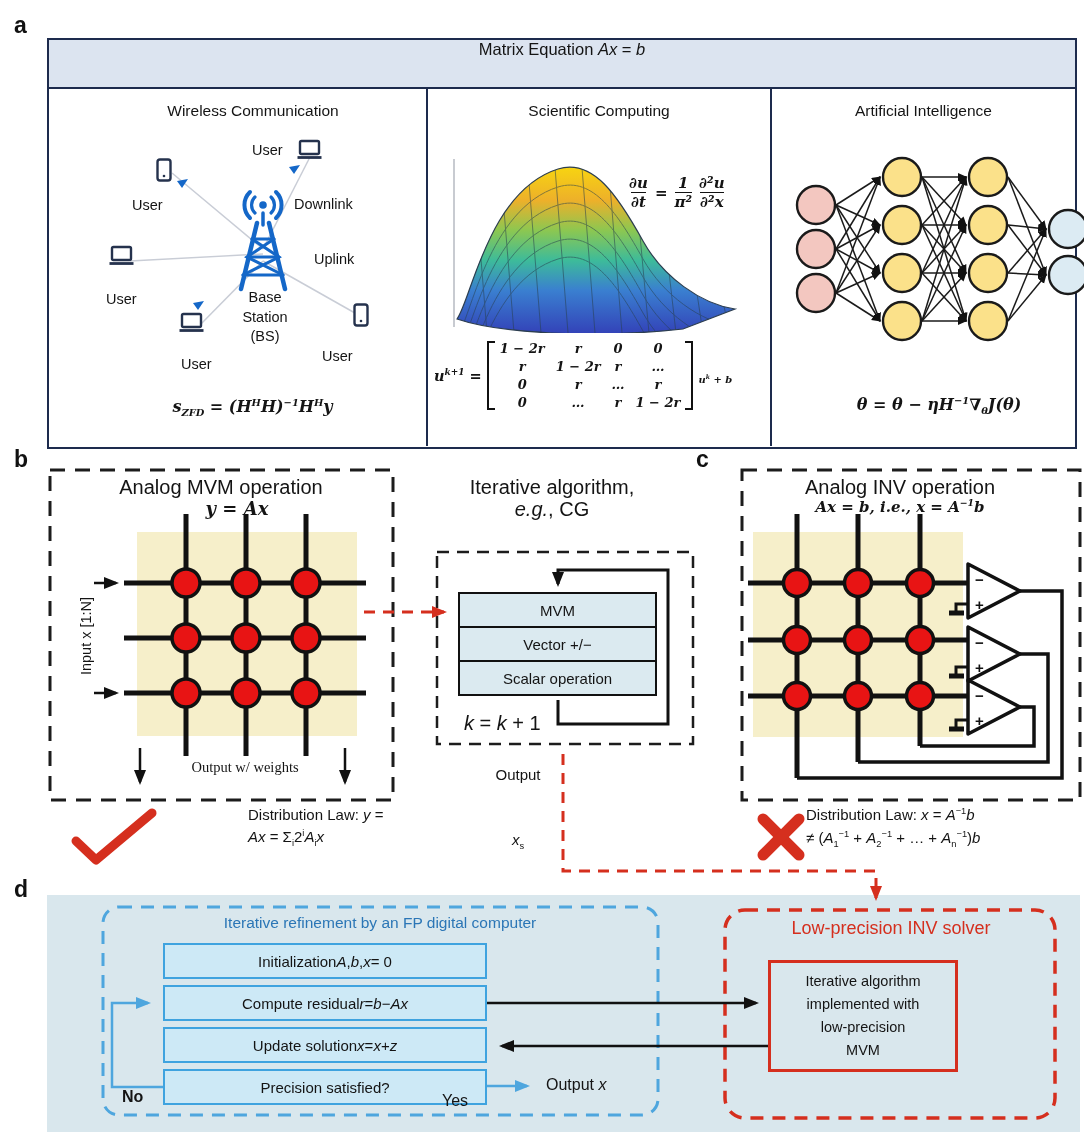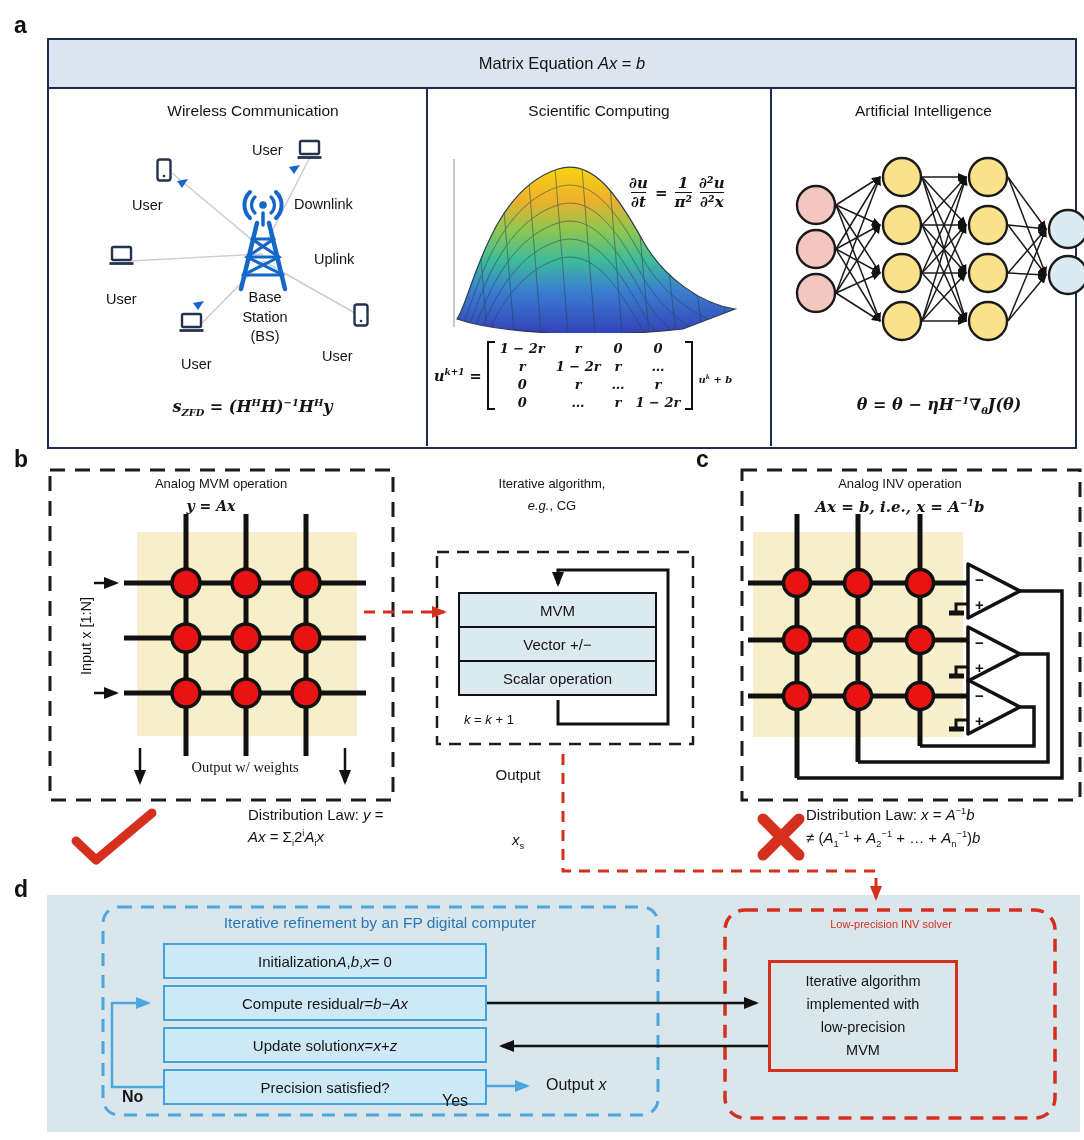--- a/index.html
+++ b/index.html
@@ -3,29 +3,29 @@
 <meta charset="utf-8">
 <style>
   html,body{margin:0;padding:0;background:#fff;}
   .stage{position:relative;width:1084px;height:1140px;background:#fff;overflow:hidden;
          font-family:"Liberation Sans",sans-serif;color:var(--ink,#141414);}
   .abs{position:absolute;}
   .lbl{position:absolute;font-weight:bold;font-size:23px;color:#111;}
   .ctr{text-align:center;}
   .nowrap{white-space:nowrap;}
   .t15{font-size:15px;}
-  .t155{font-size:13px;}
+  .t155{font-size:20px;}
   .t14{font-size:14.5px;}
   .eq{font-family:"DejaVu Serif",serif;font-weight:bold;font-style:italic;}
   sub,sup{font-size:0.62em;line-height:0;}
   .rot{transform:rotate(-90deg);}
   
   .panelA{border:2.5px solid var(--panel-border);}
   .aHeader{height:47px;background:var(--header-fill);border-bottom:2.5px solid var(--panel-border);
-           display:flex;align-items:center;justify-content:center;font-size:16.5px;}
+           display:flex;align-items:flex-start;justify-content:center;font-size:16.5px;}
   .aBody{display:flex;height:357px;padding-left:31px;}
   .aCol{position:relative;height:100%;}
   .aCol + .aCol{border-left:2.5px solid var(--panel-border);}
   .colTitle{position:absolute;top:13px;left:0;right:0;text-align:center;font-size:15.5px;}
   .frac{display:inline-flex;flex-direction:column;align-items:center;line-height:1.1;}
   .frac .den{border-top:1.7px solid #111;padding-top:1px;}
   .pde{display:flex;align-items:center;gap:7px;font-size:15px;}
   .mxwrap{display:flex;align-items:center;gap:5px;}
   .mx{display:grid;grid-template-columns:repeat(4,auto);column-gap:11px;row-gap:3px;
       font-family:"DejaVu Serif",serif;font-weight:bold;font-style:italic;font-size:13px;text-align:center;}
@@ -36,21 +36,21 @@
   .mvmBox{height:36px;border:2px solid #111;background:var(--mvm-box-fill);
           display:flex;align-items:center;justify-content:center;font-size:15px;box-sizing:border-box;}
   .mvmBox + .mvmBox{margin-top:-2px;}
   
   .dStep{height:36px;border:2px solid var(--d-box-border);background:var(--d-box-fill);
          display:flex;align-items:center;justify-content:center;font-size:15px;
          box-sizing:border-box;margin-bottom:6px;}
   .redBox{border:3px solid var(--accent-red);box-sizing:border-box;display:flex;flex-direction:column;
           align-items:center;justify-content:center;font-size:14.5px;line-height:1.6;}
   .blueTitle{color:var(--blue-text);font-size:15.5px;}
-  .redTitle{color:var(--accent-red);font-size:11px;}
+  .redTitle{color:var(--accent-red);font-size:18px;}
   
   .mkB{fill:#111;}
   .mkR{fill:var(--accent-red);}
   .mkBl{fill:var(--accent-blue);}
   .wire{stroke:#111;stroke-width:5;}
   .cell{fill:var(--dot-red);stroke:#111;stroke-width:3.5;}
   svg text{font-family:"Liberation Sans",sans-serif;}
 </style>
 </head>
 <body>
@@ -369,21 +369,21 @@
 
     <rect x="103" y="907" width="555" height="208" rx="16" fill="none" stroke="var(--accent-blue)" stroke-width="3" stroke-dasharray="13 9"></rect>
     <rect x="725" y="910" width="330" height="208" rx="20" fill="none" stroke="var(--accent-red)" stroke-width="3.5" stroke-dasharray="13 9"></rect>
     <path d="M 163,1087 L 112,1087 L 112,1003 L 148,1003" fill="none" stroke="var(--accent-blue)" stroke-width="2.5" marker-end="url(#mBl)"></path>
     <line x1="487" y1="1086" x2="527" y2="1086" stroke="var(--accent-blue)" stroke-width="2.5" marker-end="url(#mBl)"></line>
     <line x1="487" y1="1003" x2="756" y2="1003" stroke="#111" stroke-width="2.5" marker-end="url(#mB)"></line>
     <line x1="768" y1="1046" x2="502" y2="1046" stroke="#111" stroke-width="2.5" marker-end="url(#mB)"></line>
   </svg>
 
   <div class="abs ctr t155" style="left:90px;top:476px;width:262px;">Analog MVM operation</div>
-  <div class="abs ctr eq" style="left:80px;top:498px;width:262px;font-size:14px;"><i>y</i><span> = </span><i>Ax</i></div>
+  <div class="abs ctr eq" style="left:106px;top:498px;width:262px;font-size:18px;"><i>y</i><span> = </span><i>Ax</i></div>
   <div class="abs ctr rot t14" style="left:6px;top:628px;width:160px;">Input x [1:N]</div>
   <div class="abs ctr t14" style="left:145px;top:759px;width:200px;font-family:Liberation Serif, serif;">Output w/ weights</div>
   <div class="abs t15 nowrap" style="left:248px;top:806px;"><span>Distribution Law: </span><i>y</i><span> =</span></div>
   <div class="abs t15 nowrap" style="left:248px;top:828px;"><i>Ax</i><span> = Σ</span><sub>i</sub><span>2</span><sup>i</sup><i>A</i><sub>i</sub><i>x</i></div>
 
   <div class="abs ctr t155" style="left:452px;top:476px;width:200px;">Iterative algorithm,</div>
   <div class="abs ctr t155" style="left:452px;top:498px;width:200px;"><i>e.g.</i><span>, CG</span></div>
   <div class="abs" style="left:458px;top:592px;width:199px;">
     <div class="mvmBox">MVM</div>
     <div class="mvmBox">Vector +/−</div>

